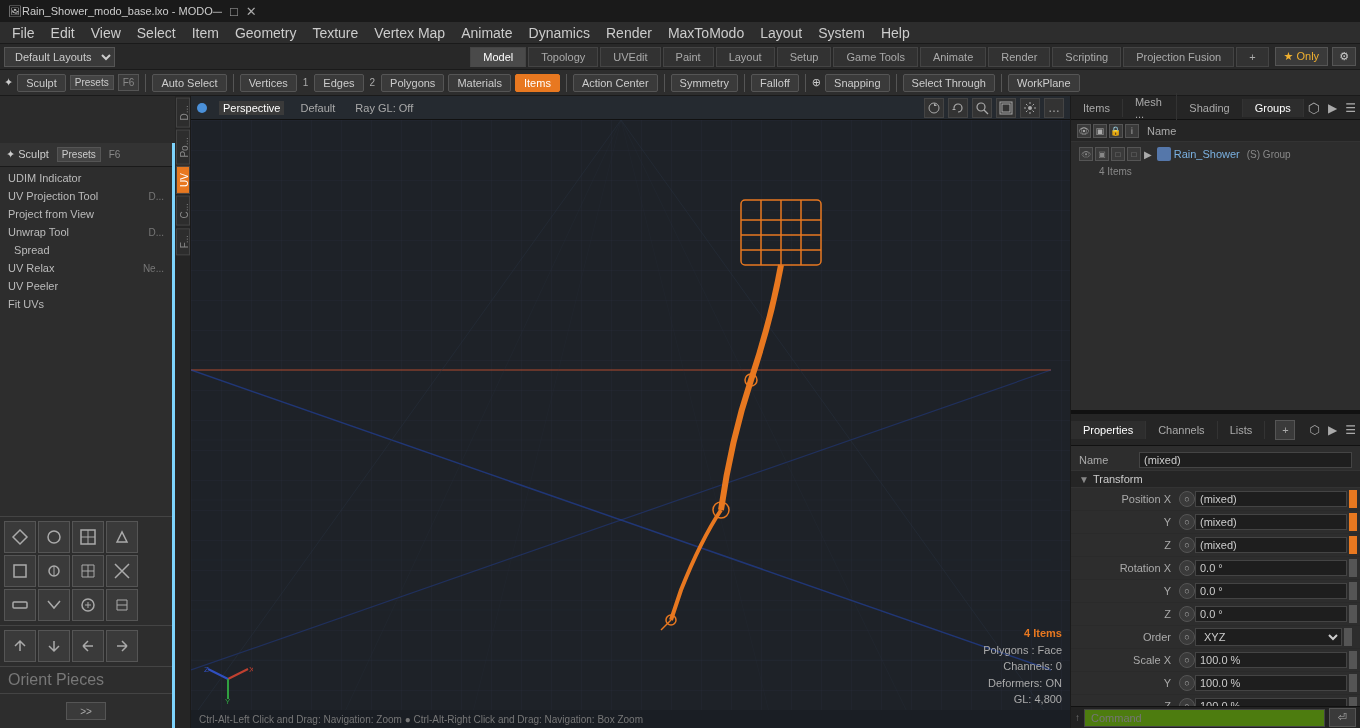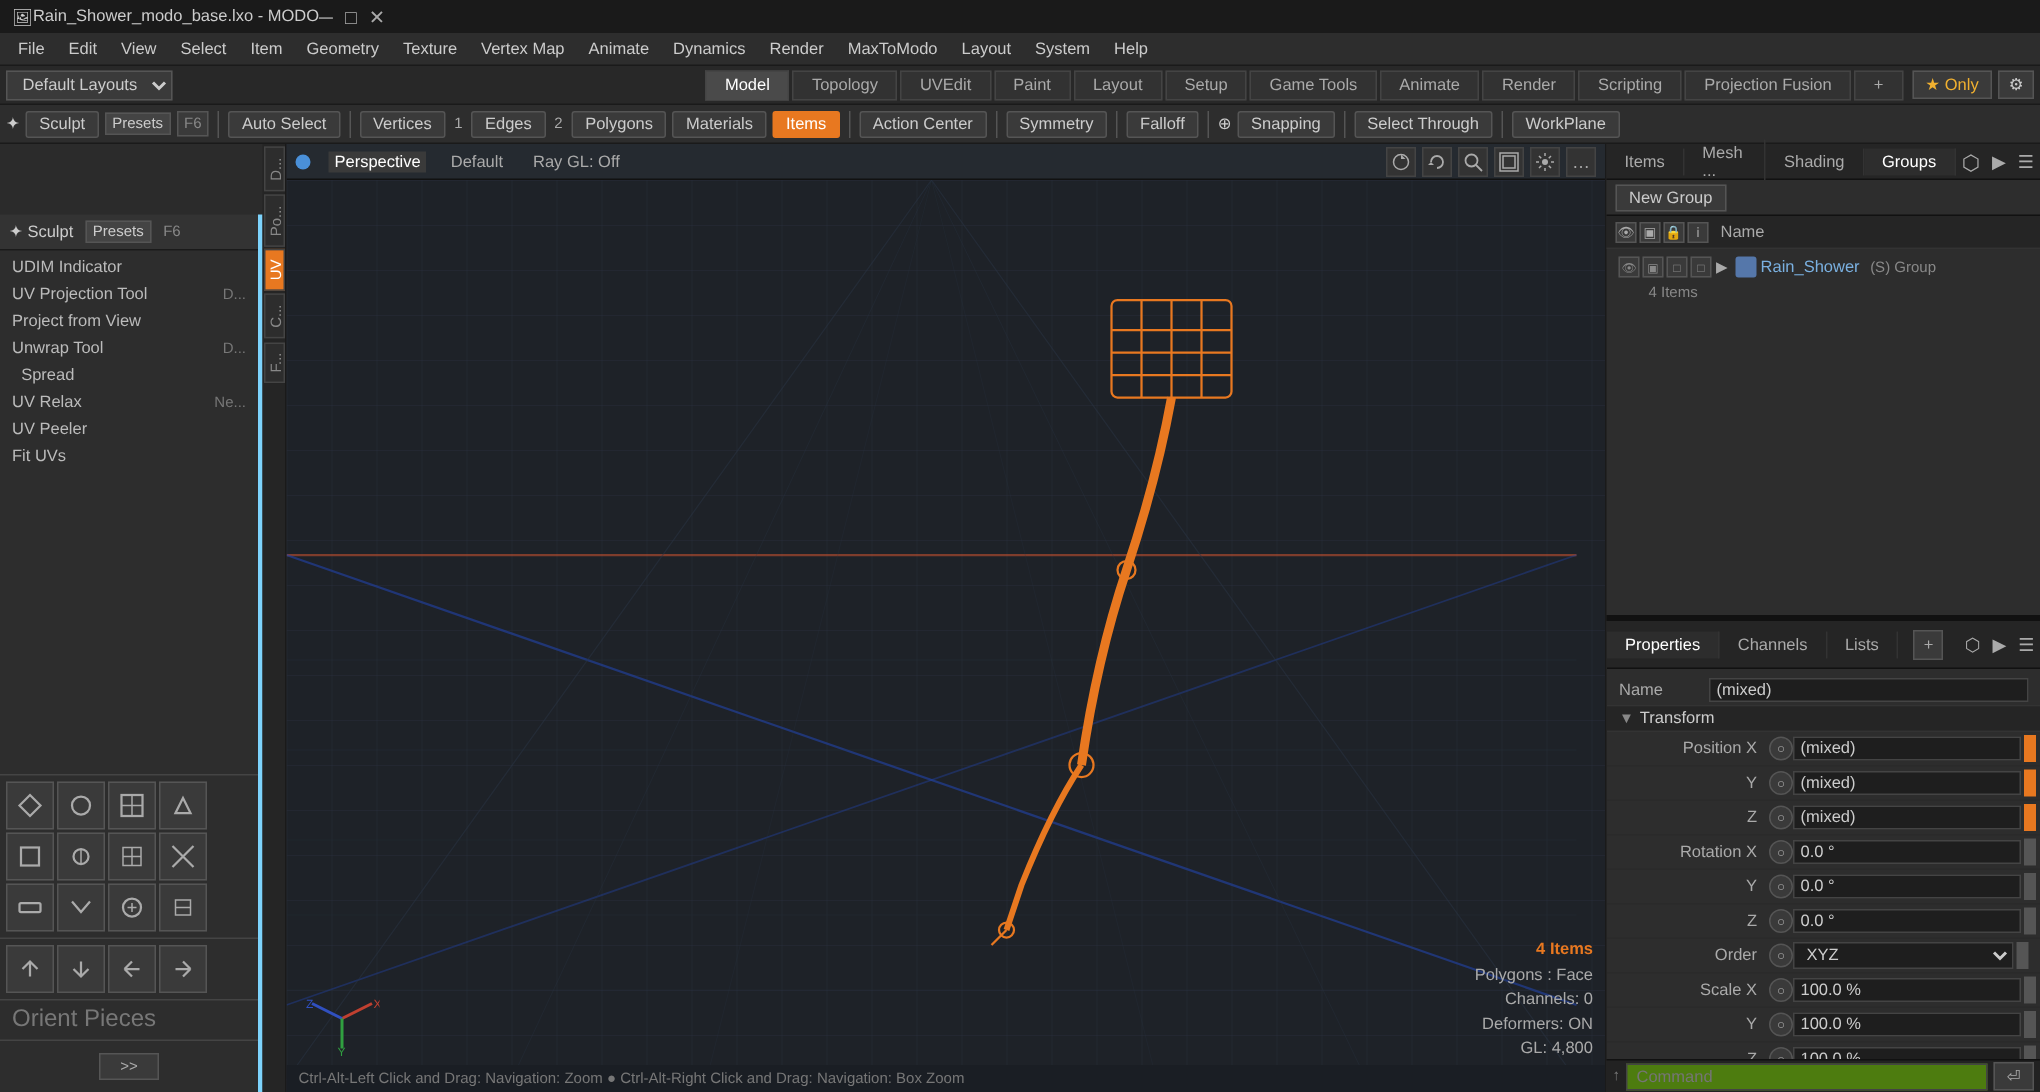--- a/index.html
+++ b/index.html
@@ -5,21 +5,21 @@
     * { margin: 0; padding: 0; box-sizing: border-box; }
     body { width: 1360px; height: 728px; overflow: hidden; background: #2b2b2b; font-family: 'Segoe UI', Arial, sans-serif; font-size: 11px; color: #ccc; }
 
     
     #titlebar { height: 22px; background: #1a1a1a; display: flex; align-items: center; padding: 0 8px; color: #ccc; font-size: 11px; }
     #titlebar-controls { display: flex; gap: 8px; }
     #titlebar-controls span { cursor: pointer; color: #aaa; font-size: 13px; }
 
     
     #menubar { height: 22px; background: #2d2d2d; display: flex; align-items: center; padding: 0 4px; border-bottom: 1px solid #1a1a1a; }
-    .menu-item { padding: 2px 8px; cursor: pointer; color: #ccc; font-size: 11px; }
+    .menu-item { padding: 2px 8px; cursor: pointer; color: #ccc; font-size: 14px; }
 
     
     #layoutbar { height: 26px; background: #282828; display: flex; align-items: center; padding: 0 4px; border-bottom: 1px solid #1a1a1a; }
     #layouts-dropdown { background: #3a3a3a; border: 1px solid #555; color: #ccc; font-size: 11px; padding: 2px 6px; cursor: pointer; }
     #layout-tabs { display: flex; align-items: center; margin-left: auto; }
     .layout-tab { padding: 3px 12px; background: #323232; border: 1px solid #444; color: #aaa; cursor: pointer; font-size: 11px; margin-right: 2px; }
     .layout-tab.active { background: #4a4a4a; color: #fff; border-bottom: 1px solid #4a4a4a; }
     #layout-extras { display: flex; align-items: center; gap: 4px; margin-left: 4px; }
     .star-only { background: #3a3a3a; border: 1px solid #555; color: #f0b030; padding: 2px 8px; font-size: 11px; }
     .gear-btn { background: #3a3a3a; border: 1px solid #555; color: #ccc; padding: 2px 6px; cursor: pointer; }
@@ -417,23 +417,20 @@
     <div style="height:50%;border-bottom:2px solid #111;display:flex;flex-direction:column;">
       <div id="items-tabs">
         <span class="items-tab">Items</span>
         <span class="items-tab">Mesh ...</span>
         <span class="items-tab">Shading</span>
         <span class="items-tab active">Groups</span>
         <span style="margin-left:auto;color:#aaa;font-size:14px;padding:0 4px;cursor:pointer;">⬡</span>
         <span style="color:#aaa;font-size:12px;padding:0 4px;cursor:pointer;">▶</span>
         <span style="color:#aaa;font-size:12px;padding:0 4px;cursor:pointer;">☰</span>
       </div>
-      <div id="items-toolbar">
-        <span class="items-tool-btn">New Group</span>
-      </div>
 
       <div style="display:flex;align-items:center;padding:2px 6px;height:22px;background:#252525;border-bottom:1px solid #333;">
         <div style="display:flex;gap:2px;margin-right:8px;">
           <span style="width:14px;height:14px;background:#3a3a3a;border:1px solid #555;display:inline-flex;align-items:center;justify-content:center;font-size:9px;color:#aaa;">👁</span>
           <span style="width:14px;height:14px;background:#3a3a3a;border:1px solid #555;display:inline-flex;align-items:center;justify-content:center;font-size:9px;color:#aaa;">▣</span>
           <span style="width:14px;height:14px;background:#3a3a3a;border:1px solid #555;display:inline-flex;align-items:center;justify-content:center;font-size:9px;color:#aaa;">🔒</span>
           <span style="width:14px;height:14px;background:#3a3a3a;border:1px solid #555;display:inline-flex;align-items:center;justify-content:center;font-size:9px;color:#aaa;">ℹ</span>
         </div>
         <span class="col-header">Name</span>
       </div>

